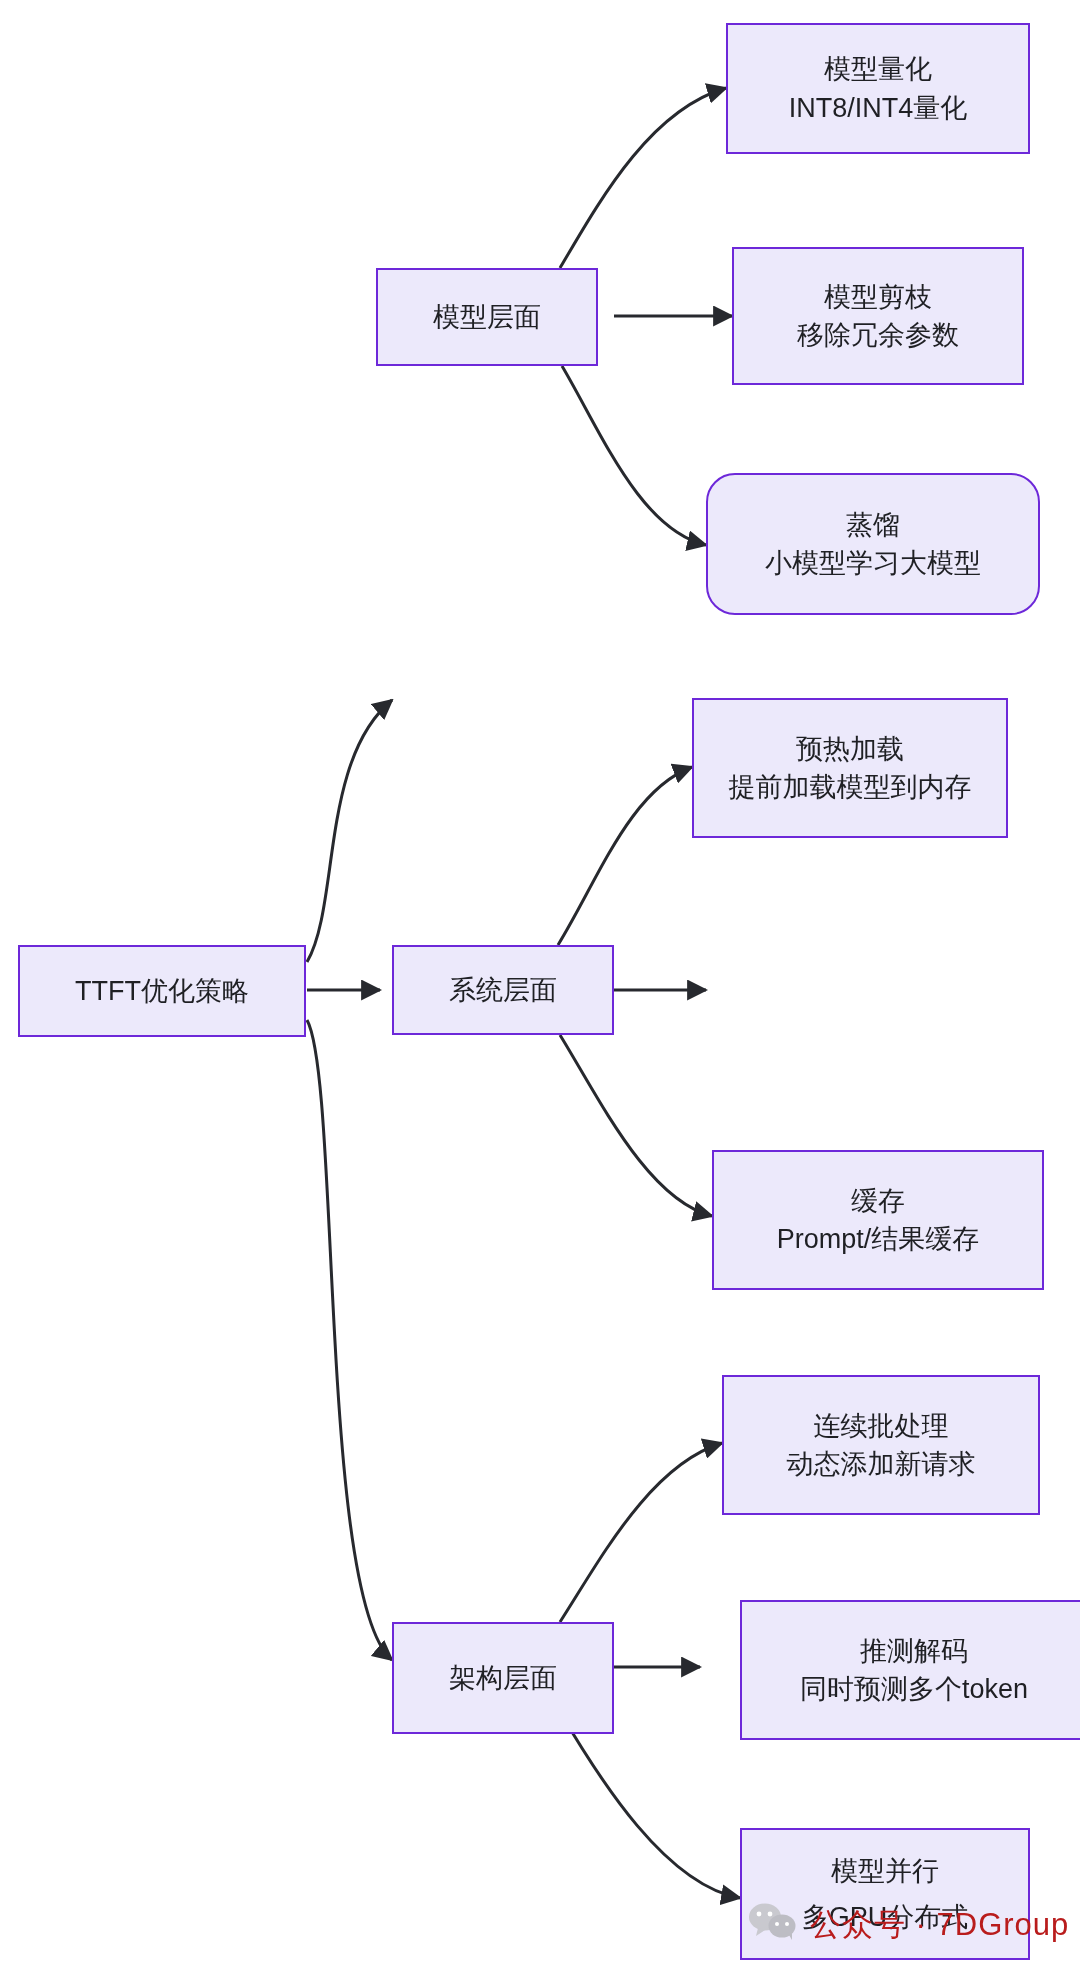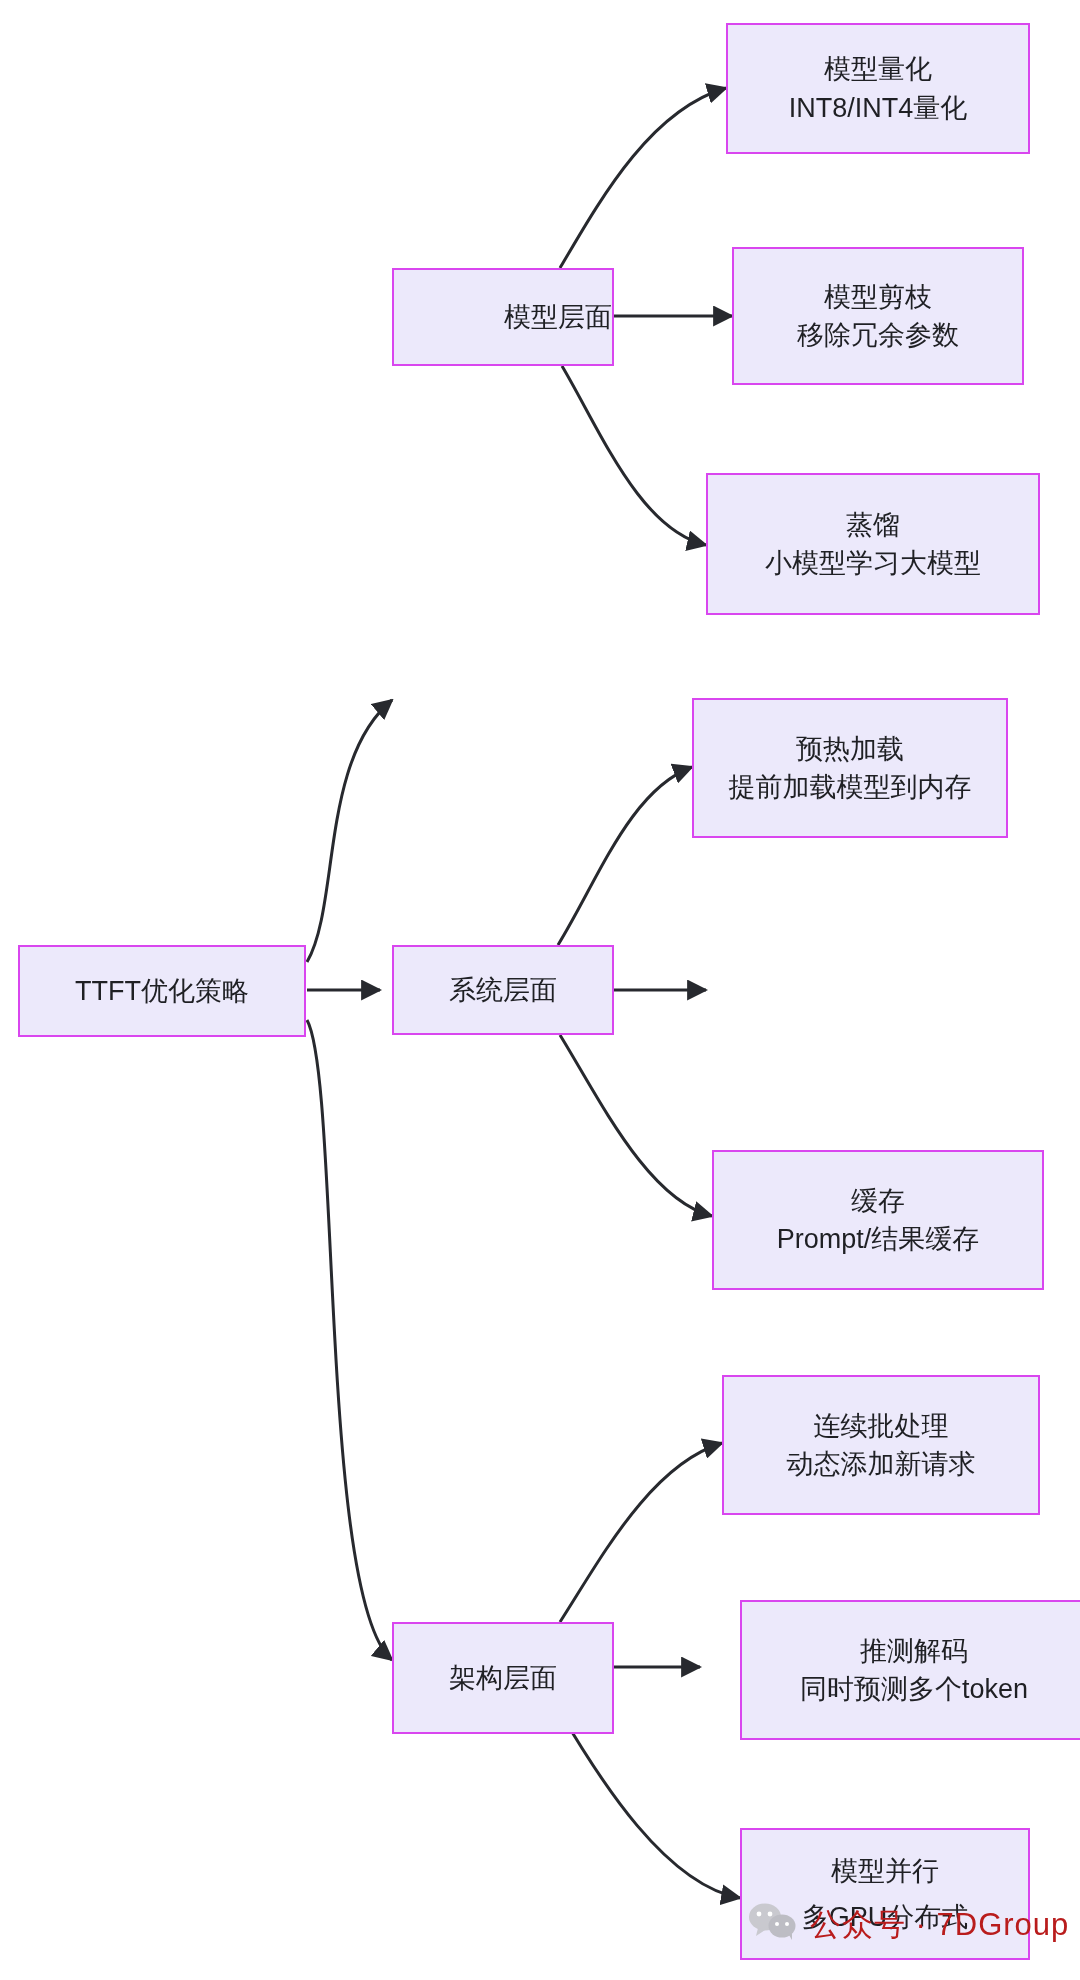--- a/index.html
+++ b/index.html
@@ -23,21 +23,21 @@
     left: 0;
     top: 0;
     width: 1080px;
     height: 1980px;
     pointer-events: none;
   }
   .node {
     position: absolute;
     box-sizing: border-box;
     background: #ece9fb;
-    border: 2px solid #d946ef;
+    border: 2px solid #6d28d9;
     display: flex;
     flex-direction: column;
     align-items: center;
     justify-content: center;
     color: #1f2024;
     text-align: center;
     line-height: 1.42;
     z-index: 2;
   }
   .node .line1,
@@ -97,21 +97,21 @@
       <path d="M 560 1622 C 600 1560, 650 1465, 722 1443"></path>
       <path d="M 614 1667 L 700 1667"></path>
       <path d="M 560 1712 C 600 1780, 666 1885, 740 1898"></path>
     </g>
   </svg>
 
   <div class="node root" style="left:18px; top:945px; width:288px; height:92px;">
     <span class="line1">TTFT优化策略</span>
   </div>
 
-  <div class="node branch" style="left:392px; top:268px; width:222px; height:98px;align-items:flex-end;">
+  <div class="node branch" style="left:376px; top:268px; width:222px; height:98px;">
     <span class="line1">模型层面</span>
   </div>
 
   <div class="node branch" style="left:392px; top:945px; width:222px; height:90px;">
     <span class="line1">系统层面</span>
   </div>
 
   <div class="node branch" style="left:392px; top:1622px; width:222px; height:112px;">
     <span class="line1">架构层面</span>
   </div>
@@ -119,21 +119,21 @@
   <div class="node leaf" style="left:726px; top:23px; width:304px; height:131px;">
     <span class="line1">模型量化</span>
     <span class="line2">INT8/INT4量化</span>
   </div>
 
   <div class="node leaf" style="left:732px; top:247px; width:292px; height:138px;">
     <span class="line1">模型剪枝</span>
     <span class="line2">移除冗余参数</span>
   </div>
 
-  <div class="node leaf" style="left:706px; top:473px; width:334px; height:142px;">
+  <div class="node leaf" style="left:706px; top:473px; width:334px; height:142px;border-radius:29px;">
     <span class="line1">蒸馏</span>
     <span class="line2">小模型学习大模型</span>
   </div>
 
   <div class="node leaf" style="left:692px; top:698px; width:316px; height:140px;">
     <span class="line1">预热加载</span>
     <span class="line2">提前加载模型到内存</span>
   </div>
 
 

